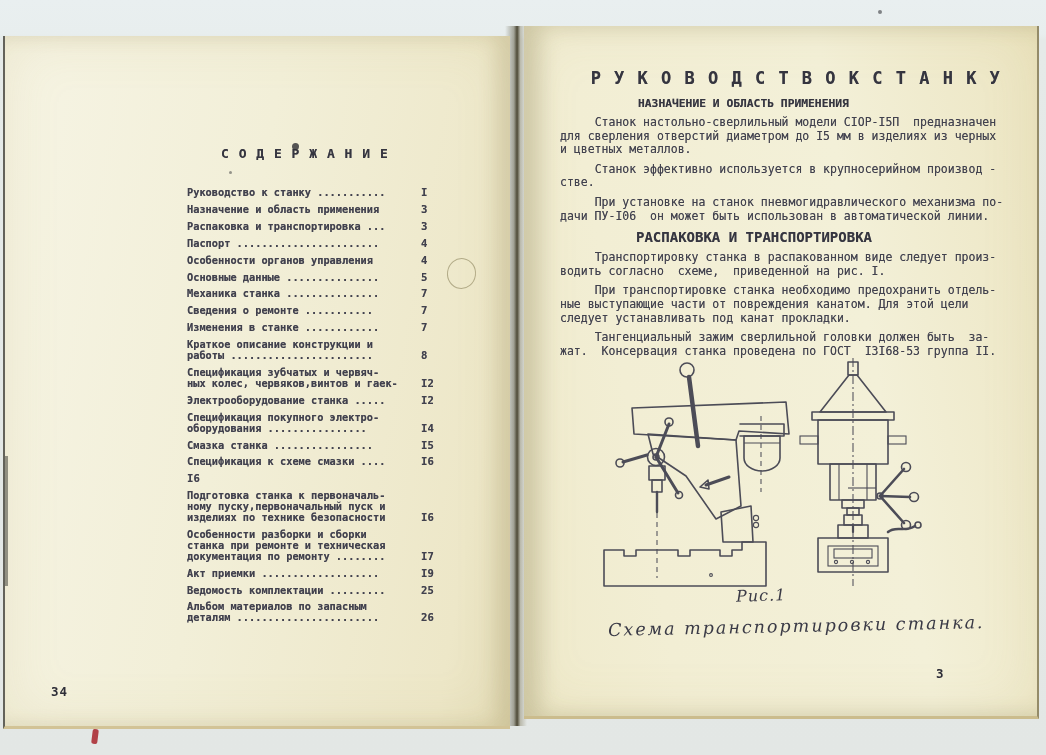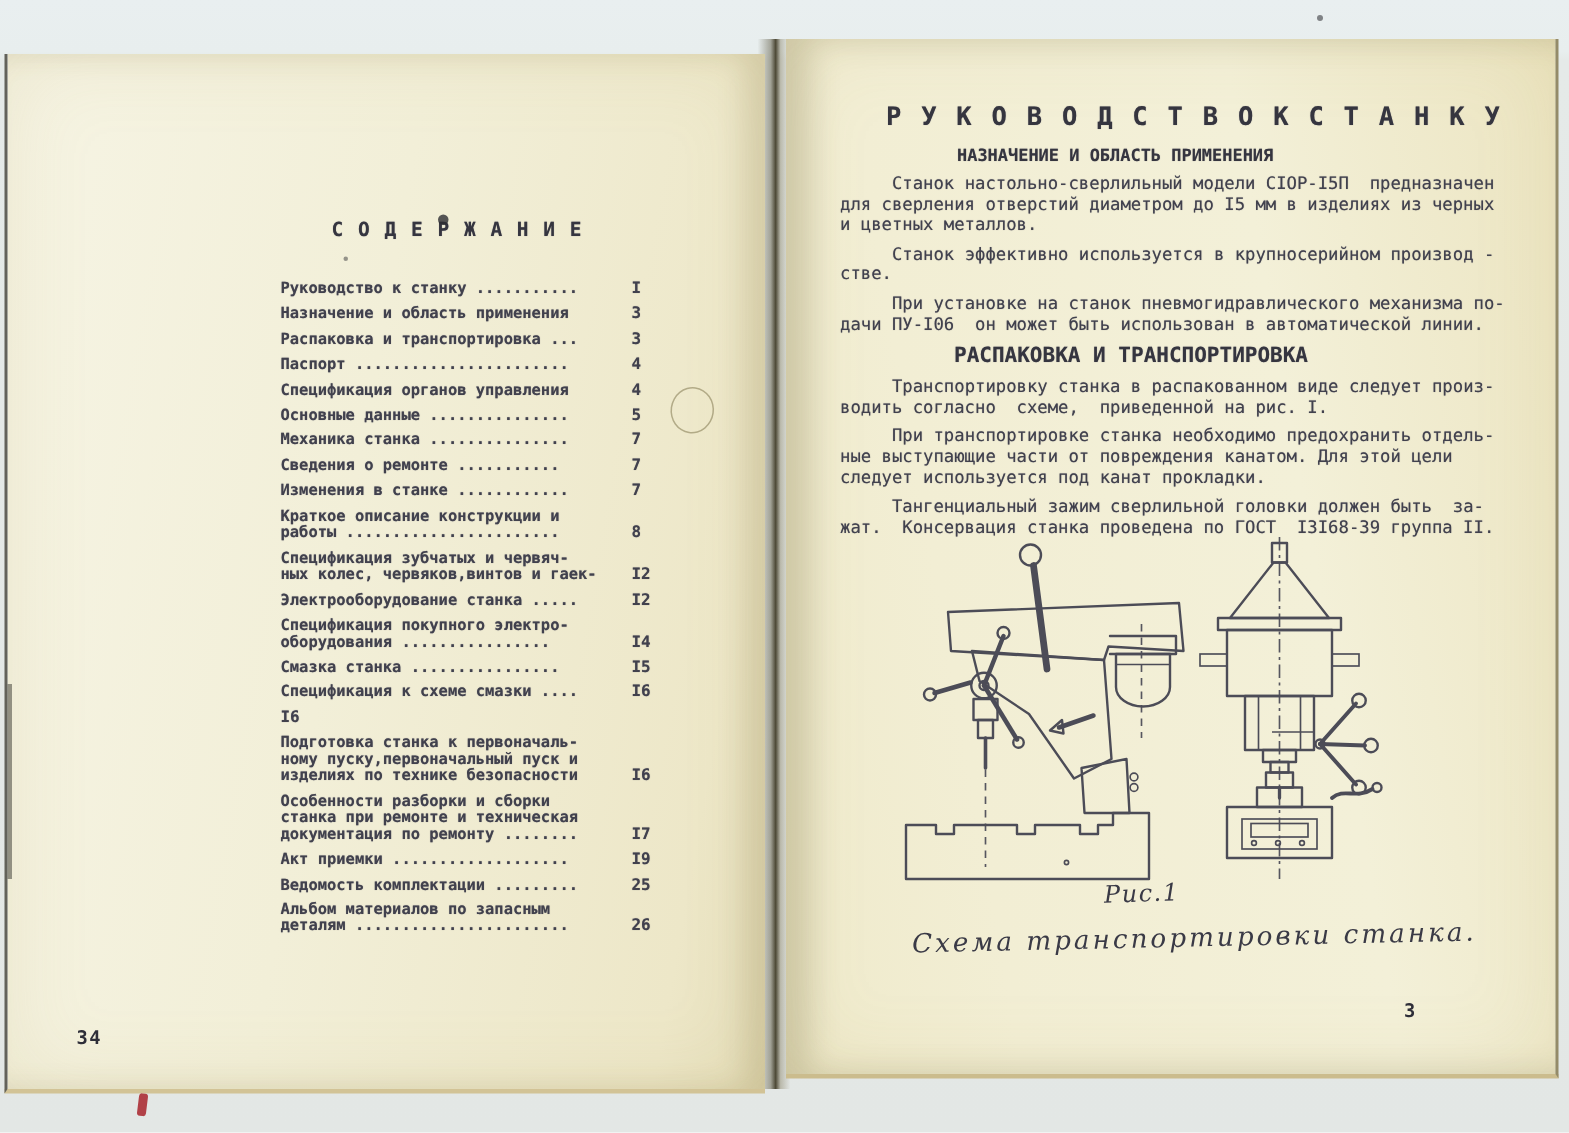--- a/index.html
+++ b/index.html
@@ -77,21 +77,21 @@
       </div>
     <div class="toc-entry">
         <span class="toc-label tw">Распаковка и транспортировка ...</span>
         <span class="toc-num tw">3</span>
       </div>
     <div class="toc-entry">
         <span class="toc-label tw">Паспорт .......................</span>
         <span class="toc-num tw">4</span>
       </div>
     <div class="toc-entry">
-        <span class="toc-label tw">Спецификация органов управления</span>
+        <span class="toc-label tw">Особенности органов управления</span>
         <span class="toc-num tw">4</span>
       </div>
     <div class="toc-entry">
         <span class="toc-label tw">Основные данные ...............</span>
         <span class="toc-num tw">5</span>
       </div>
     <div class="toc-entry">
         <span class="toc-label tw">Механика станка ...............</span>
         <span class="toc-num tw">7</span>
       </div>
@@ -177,23 +177,23 @@
 и цветных металлов.</div>
     <div class="para tw">     Станок эффективно используется в крупносерийном производ -
 стве.</div>
     <div class="para tw">     При установке на станок пневмогидравлического механизма по-
 дачи ПУ-I06  он может быть использован в автоматической линии.</div>
     <div class="m-h2 tw b">РАСПАКОВКА  И  ТРАНСПОРТИРОВКА</div>
     <div class="para tw">     Транспортировку станка в распакованном виде следует произ-
 водить согласно  схеме,  приведенной на рис. I.</div>
     <div class="para tw">     При транспортировке станка необходимо предохранить отдель-
 ные выступающие части от повреждения канатом. Для этой цели
-следует используется под канат прокладки.</div>
+следует устанавливать под канат прокладки.</div>
     <div class="para tw">     Тангенциальный зажим сверлильной головки должен быть  за-
-жат.  Консервация станка проведена по ГОСТ  I3I68-39 группа II.</div>
+жат.  Консервация станка проведена по ГОСТ  I3I68-53 группа II.</div>
   </div>
 
   <div class="figure">
     <svg width="388" height="236" viewBox="0 0 388 236">
 
       <g>
         <line class="dash" x1="67" y1="148" x2="67" y2="222"></line>
         <line class="dash" x1="171" y1="60" x2="171" y2="136"></line>
 
         <circle class="ln" cx="97" cy="14" r="7"></circle>

